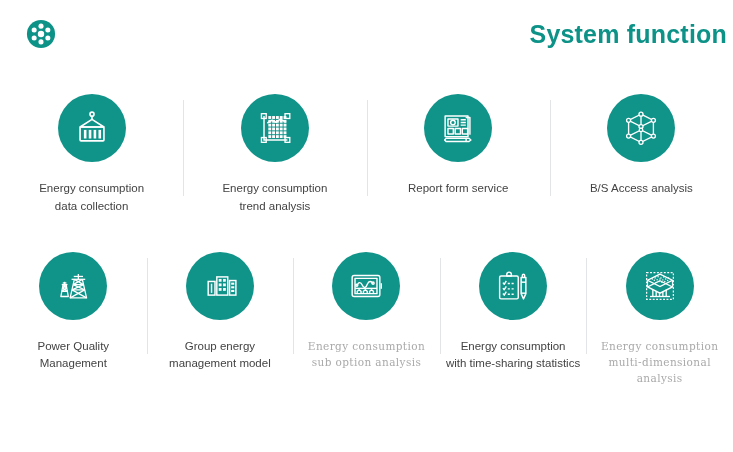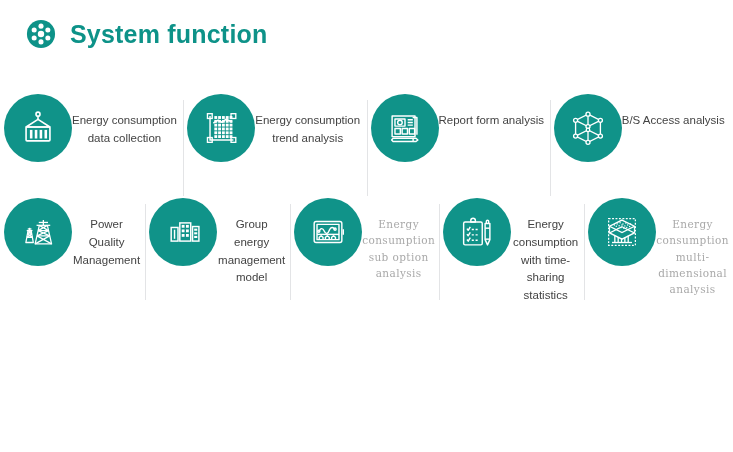--- a/index.html
+++ b/index.html
@@ -14,20 +14,21 @@
     overflow: hidden;
   }
 
   
   .header {
     display: flex;
     align-items: center;
     padding: 12px 6px 0 26px;
     height: 56px;
     box-sizing: border-box;
+    justify-content: space-between;
   }
   .header-icon {
     width: 30px;
     height: 30px;
     flex: 0 0 30px;
     margin-right: 14px;
   }
   .header-title {
     font-size: 25px;
     font-weight: bold;
@@ -44,22 +45,22 @@
     display: flex;
     width: 733px;
     box-sizing: border-box;
   }
   .row-1 { margin-top: 38px; }
   .row-2 { margin-top: 36px; }
 
   .cell {
     flex: 1 1 0;
     display: flex;
-    flex-direction: row;
-    align-items: flex-start;
+    flex-direction: column;
+    align-items: center;
     position: relative;
     box-sizing: border-box;
     padding: 0 4px;
   }
   .cell + .cell::before {
     content: "";
     position: absolute;
     left: 0;
     top: 6px;
     width: 1px;
@@ -208,21 +209,21 @@
             <path d="M24.8 13.4 L30.2 13.4 M24.8 16.2 L30.2 16.2 M24.8 19.0 L30.2 19.0"></path>
             <rect x="11.5" y="22.5" width="5.6" height="5.8"></rect>
             <rect x="19.0" y="22.5" width="5.6" height="5.8"></rect>
             <rect x="26.5" y="22.5" width="5.6" height="5.8"></rect>
             <path d="M9.5 36.2 L8 34.5 L9.5 32.8 L30.5 32.8 L30.5 36.2 Z"></path>
             <path d="M30.5 32.8 L33.5 32.8 L35.5 34.5 L33.5 36.2 L30.5 36.2"></path>
           </g>
         </svg>
         </span>
       </div>
-      <div class="caption">Report form analysis</div>
+      <div class="caption">Report form service</div>
     </div>
 
     <div class="cell">
       <div class="circle">
         <span>
         <svg viewBox="0 0 44 44" width="42" height="42">
           <g fill="none" stroke="#ffffff" stroke-width="1.4">
             <path d="M22 7.5 L35 14 L35 30.5 L22 37 L9 30.5 L9 14 Z"></path>
             <path d="M9 14 L22 20.5 L35 14"></path>
             <path d="M22 20.5 L22 37"></path>

